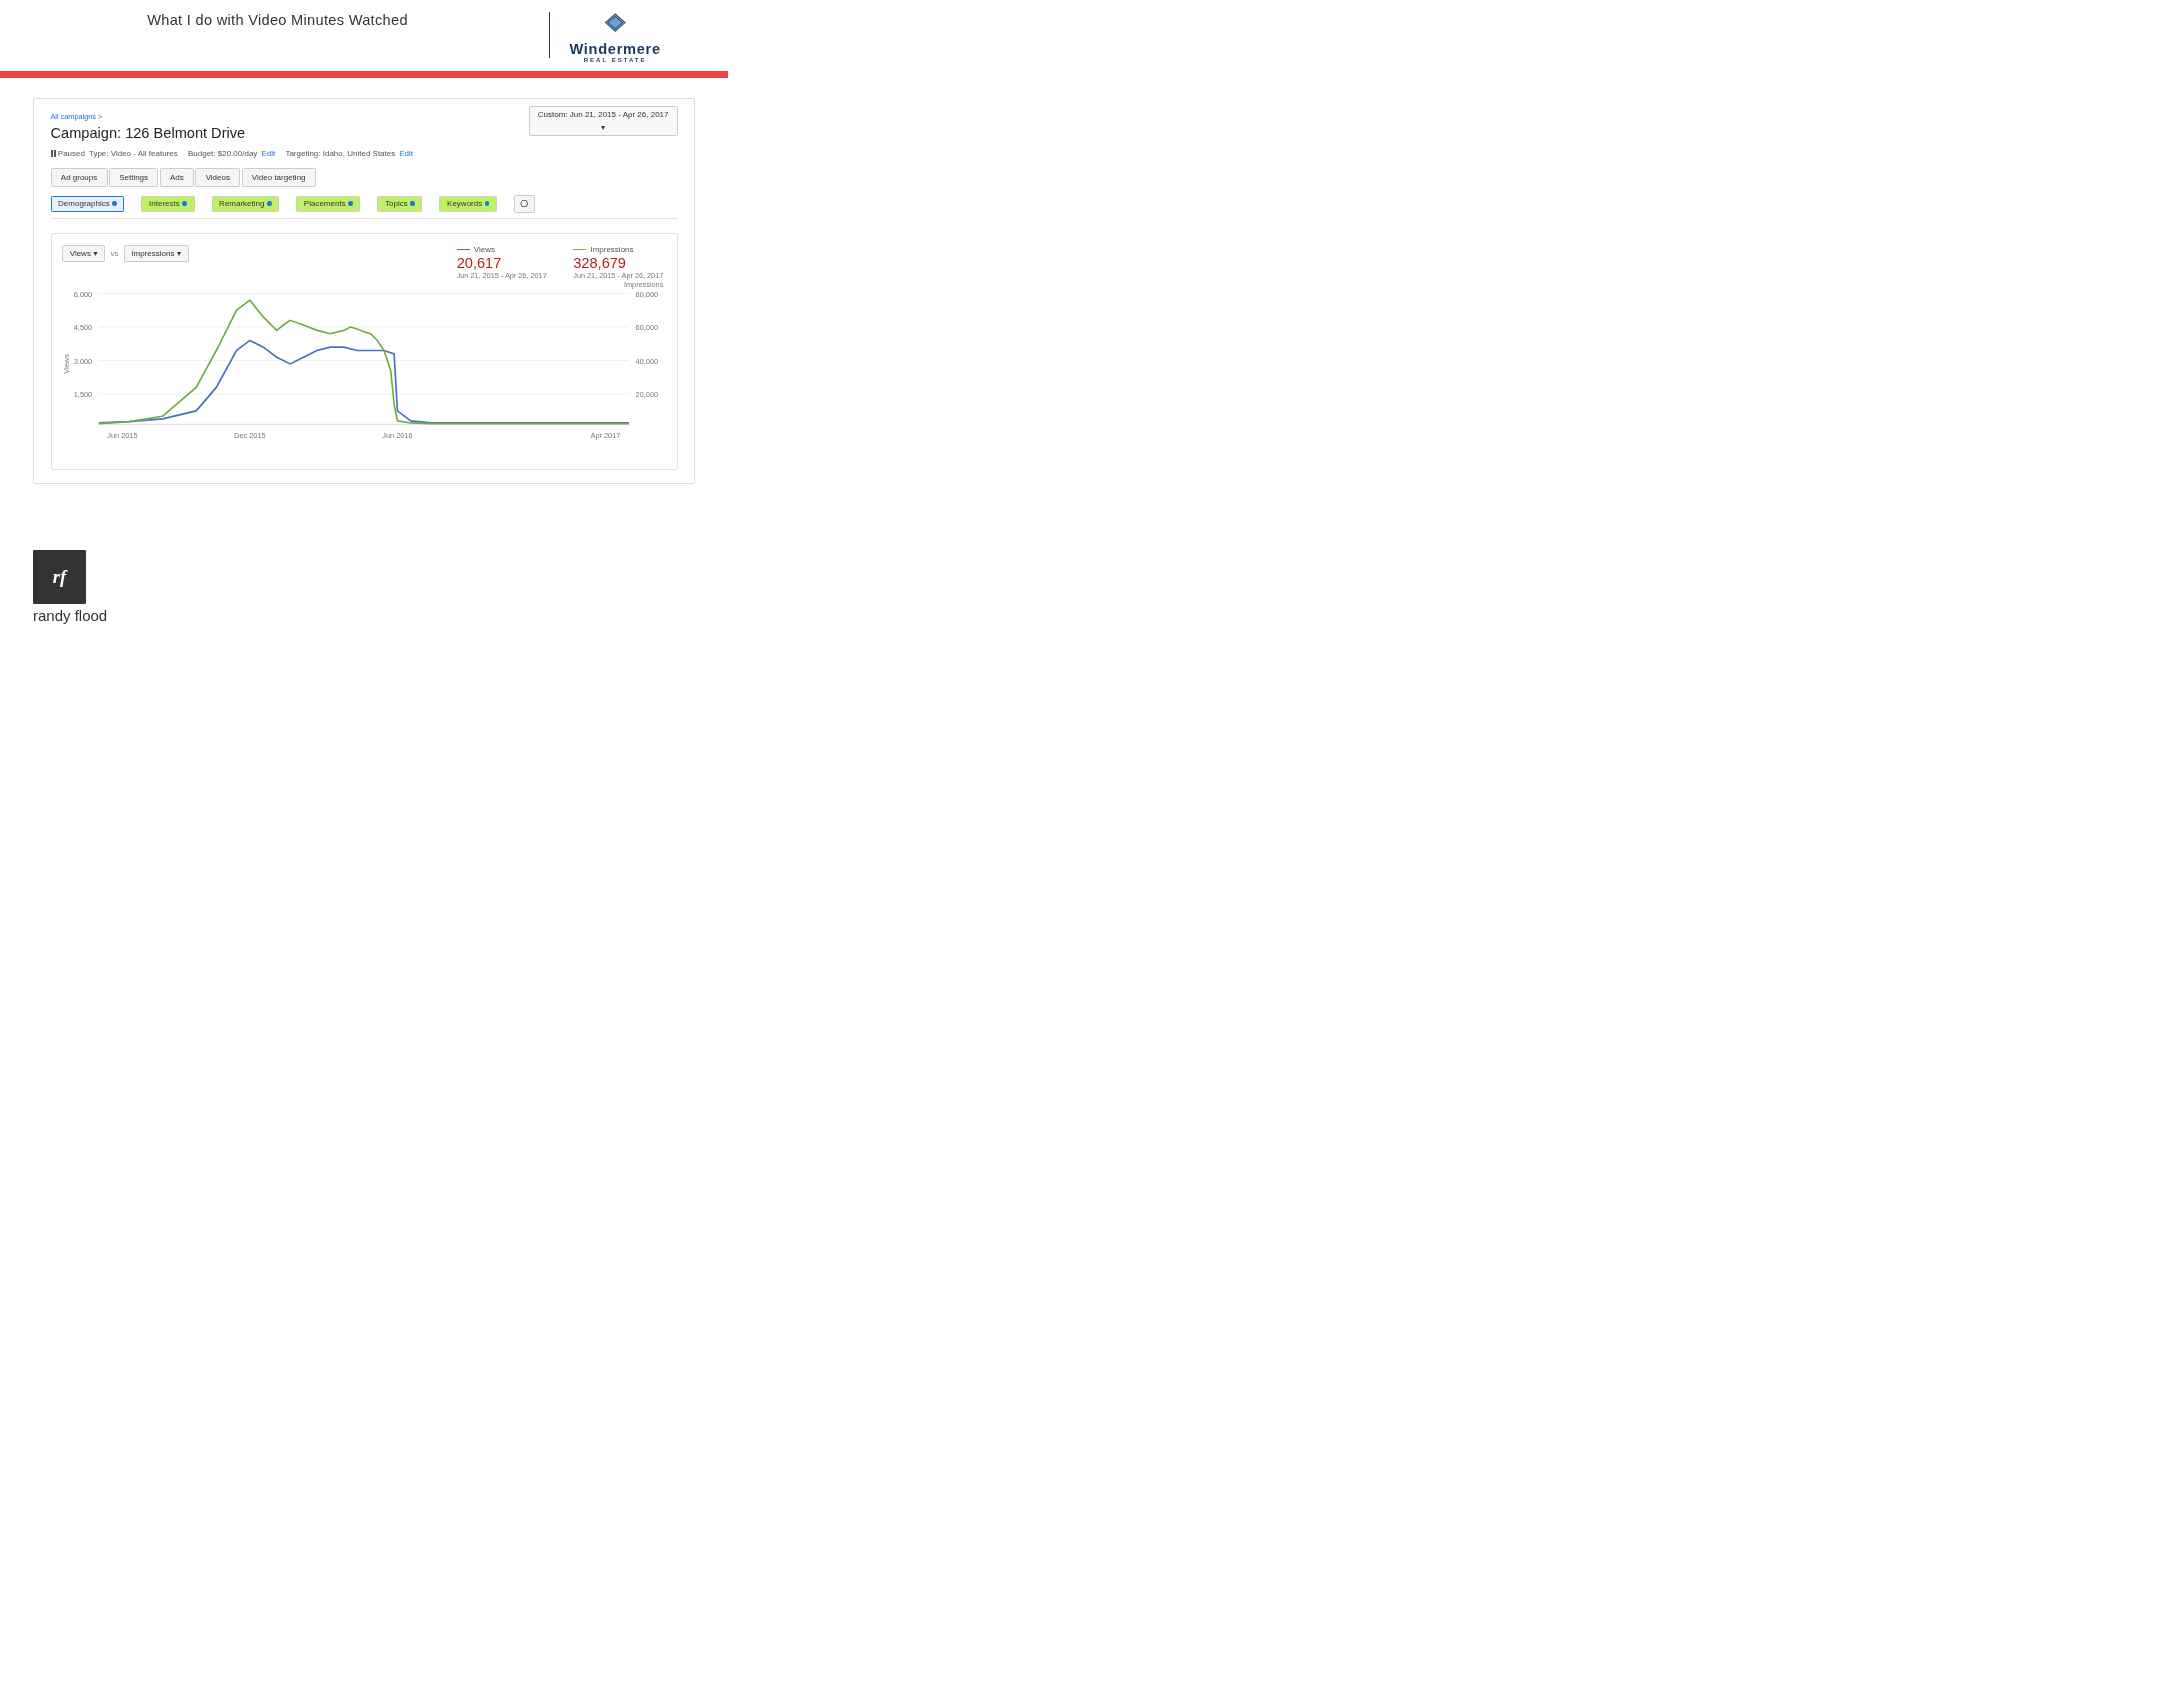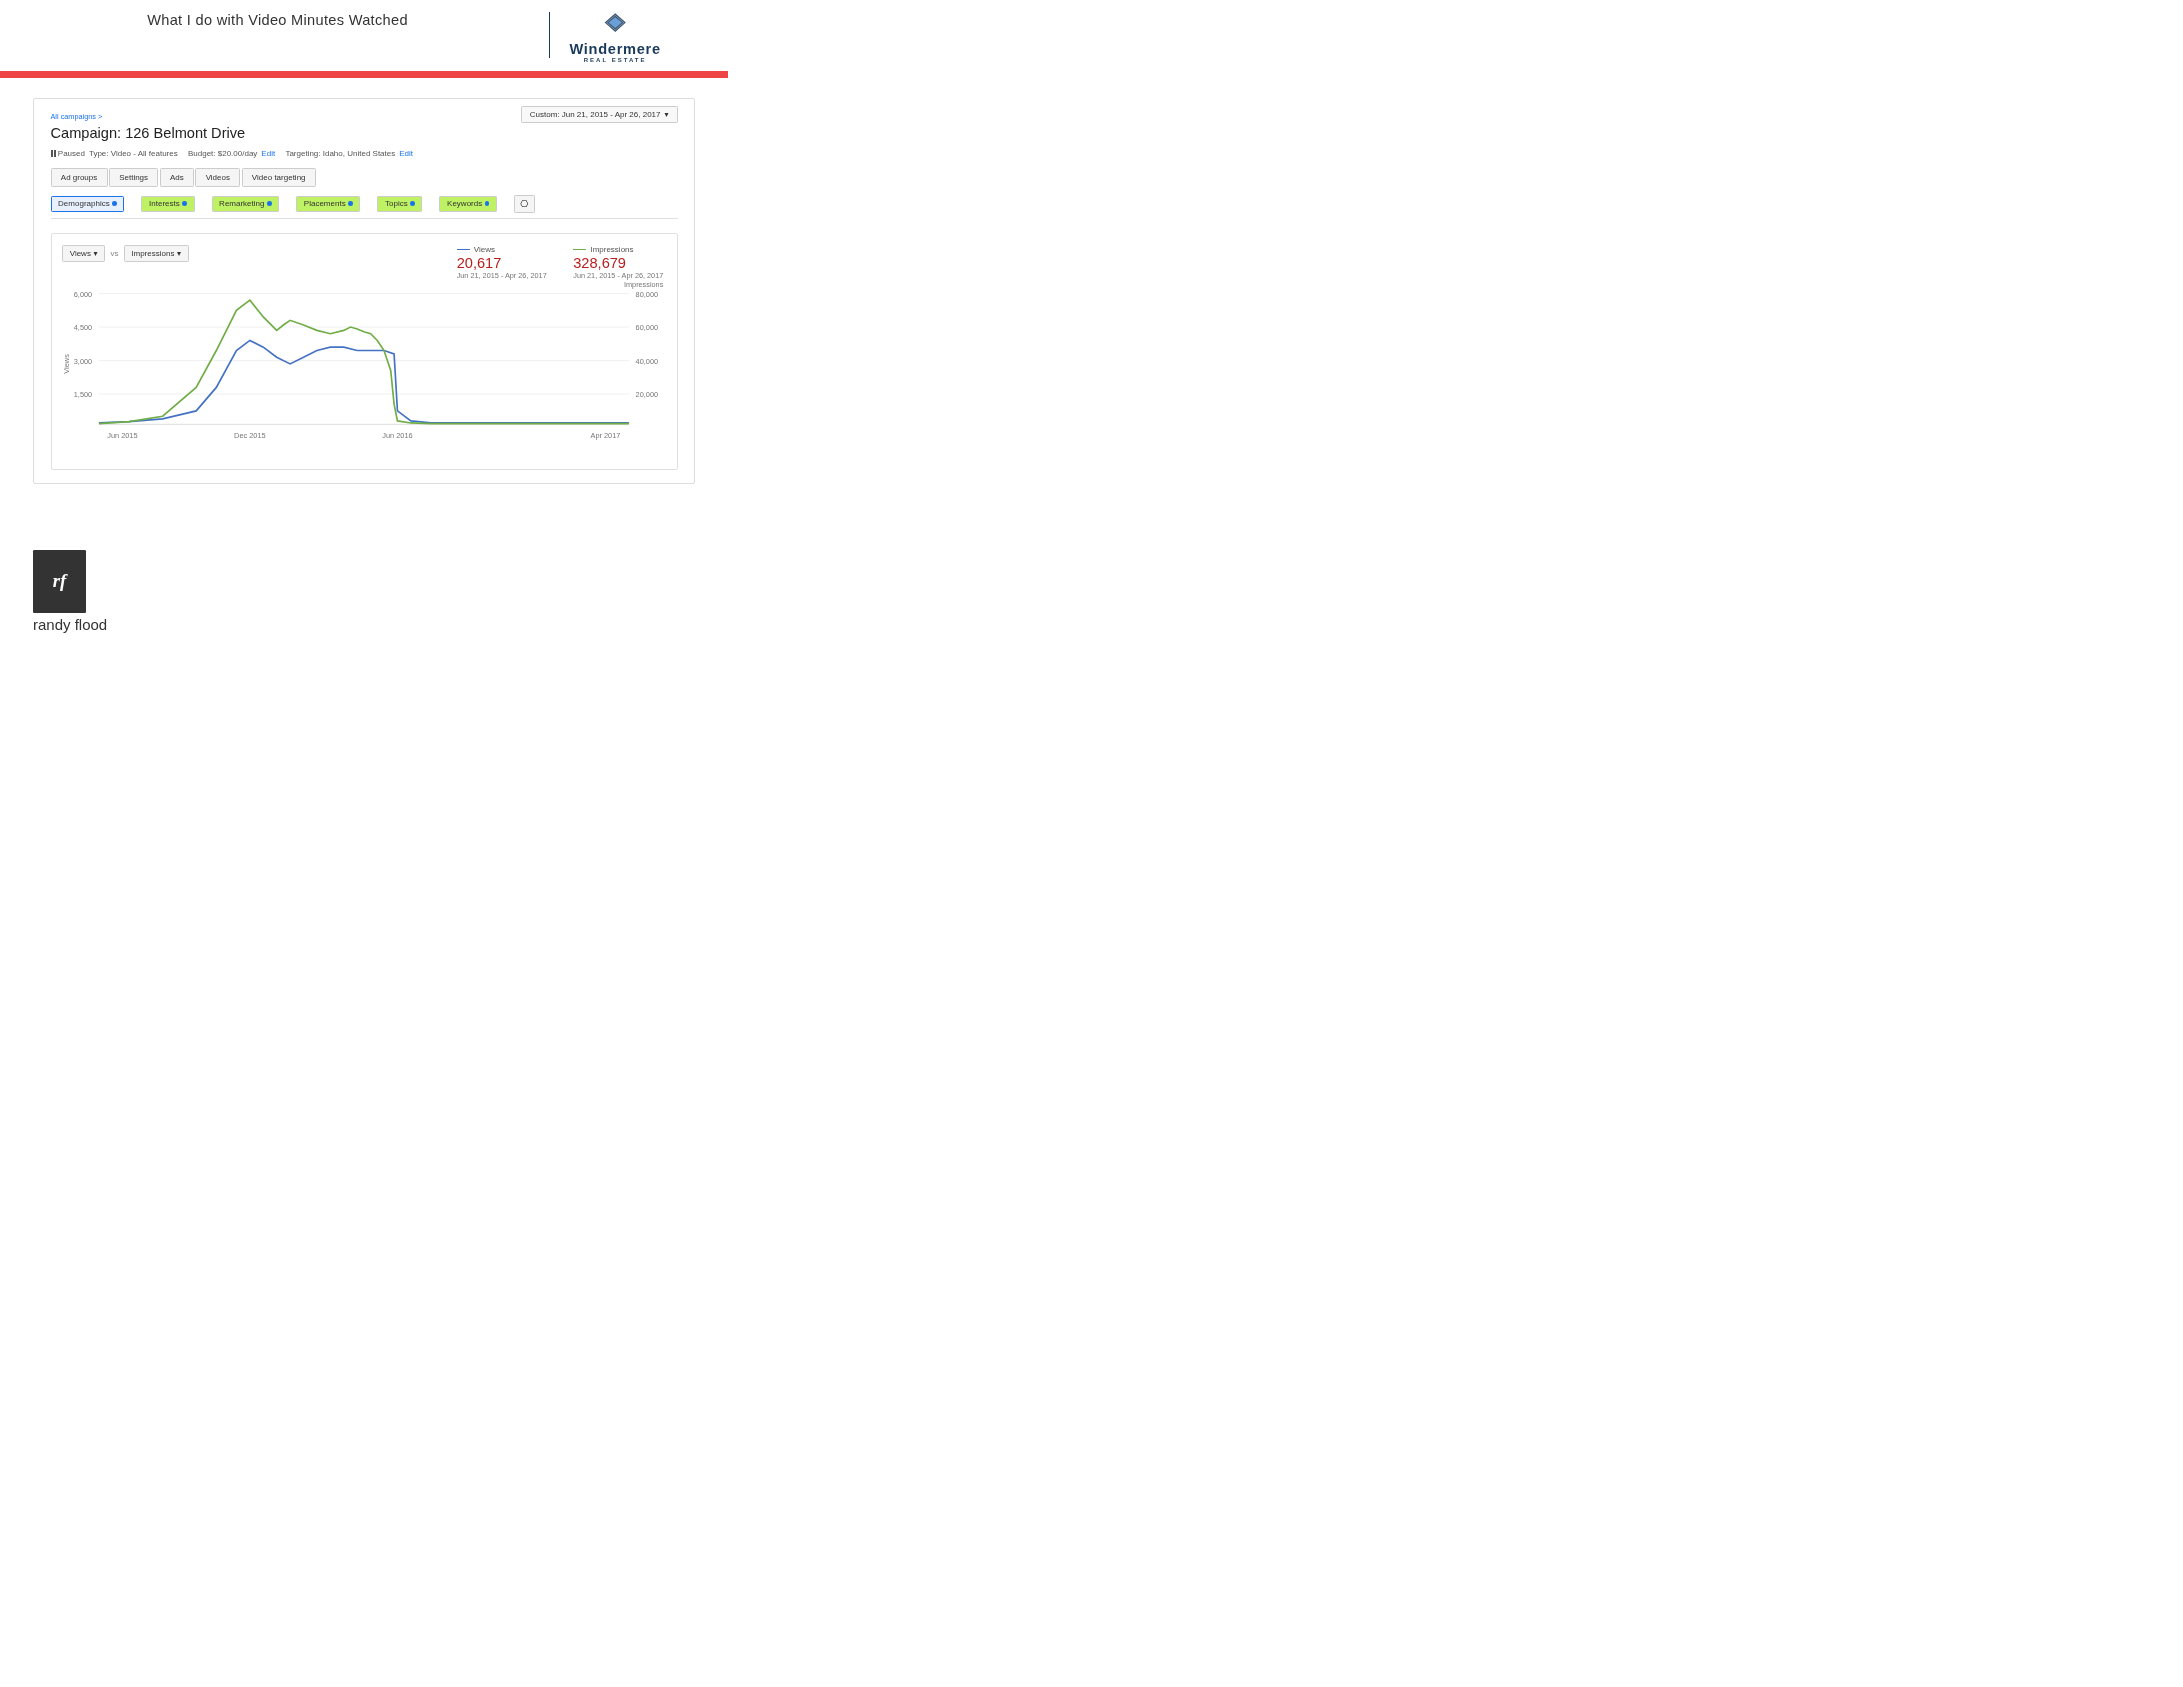--- a/index.html
+++ b/index.html
@@ -123,20 +123,21 @@
       border: 0.7px solid #ccc;
       background: #f8f8f8;
       padding: 3.3px 8px;
       font-size: 8px;
       color: #333;
       border-radius: 1.3px;
       cursor: pointer;
       display: flex;
       align-items: center;
       gap: 4px;
+      flex-direction: column;
     }
 
     
     .tabs {
       display: flex;
       gap: 1.3px;
       margin-bottom: 8px;
       border-bottom: none;
     }
     .tab-btn {
@@ -270,21 +271,21 @@
     
     .footer {
       display: flex;
       align-items: center;
       padding: 13.2px 33px;
       margin-top: 13.2px;
       gap: 20px;
     }
     .rf-logo {
       width: 53px;
-      height: 63px;
+      height: 54px;
       background: #333;
       display: flex;
       align-items: center;
       justify-content: center;
       border-radius: 1.3px;
       flex-shrink: 0;
     }
     .rf-logo-text {
       color: #fff;
       font-size: 18.5px;

